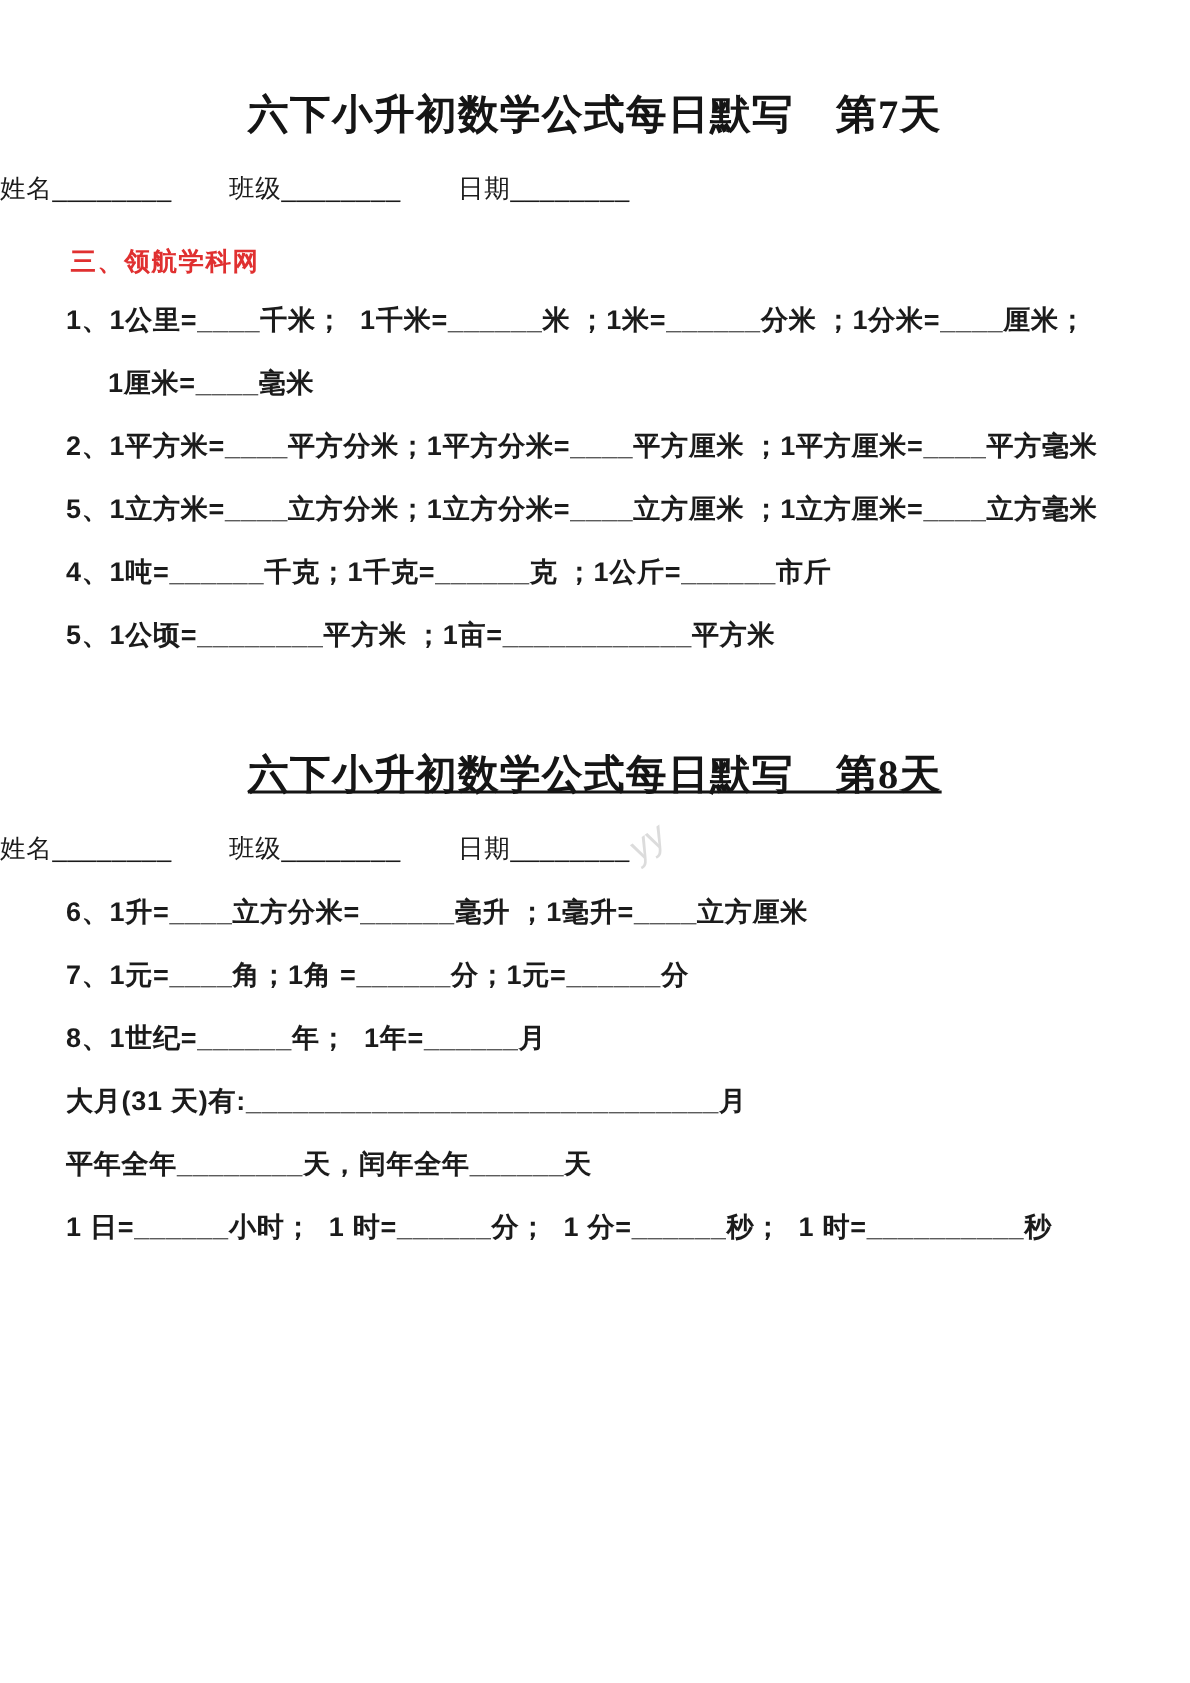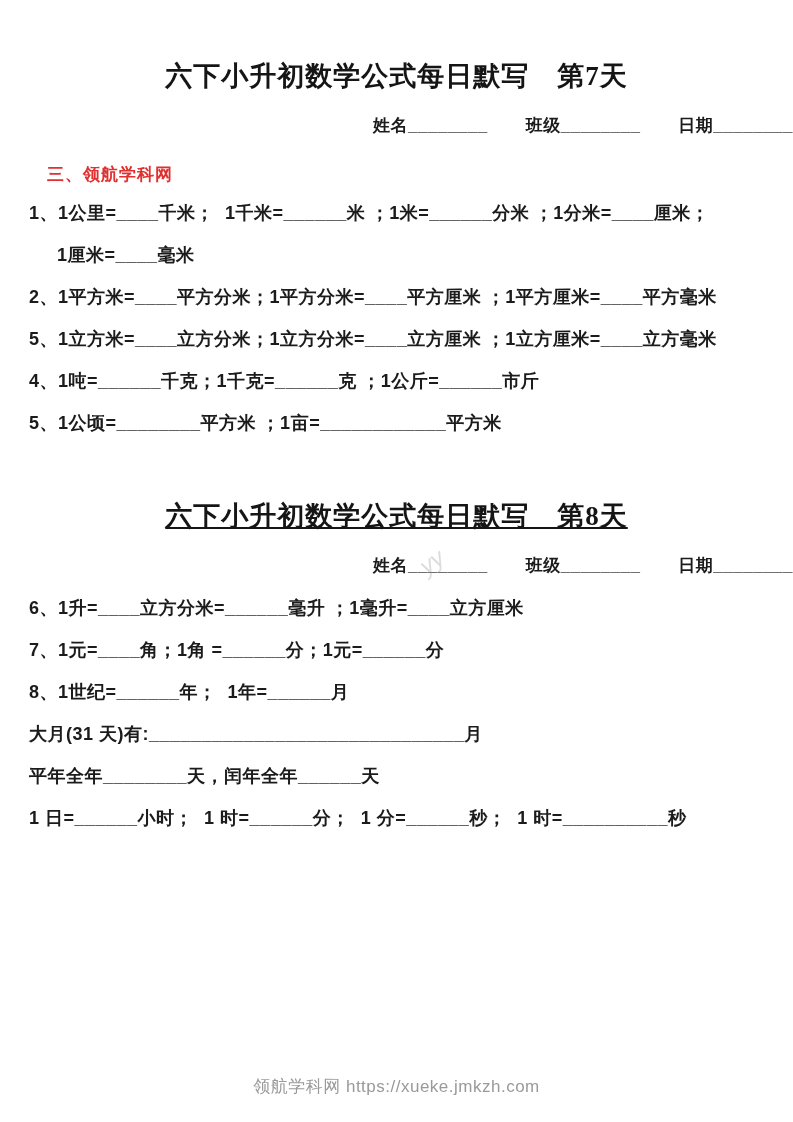--- a/index.html
+++ b/index.html
@@ -21,38 +21,38 @@
     text-align: center;
     color: #151515;
     letter-spacing: 1px;
     margin: 0;
   }
   .day7 .doc-title { padding-top: 58px; }
   .day8 .doc-title { padding-top: 54px; text-decoration: underline; }
 
   .fields-row {
     display: flex;
-    justify-content: flex-end;
+    justify-content: flex-start;
     gap: 38px;
     margin-top: 20px;
     font-size: 17px;
-    font-weight: 700;
+    font-weight: 400;
     color: #1b1b1b;
     letter-spacing: 0.5px;
   }
 
   .section-heading {
     color: #e03030;
     font-weight: 700;
     font-size: 17px;
     margin: 26px 0 0 47px;
     letter-spacing: 1px;
   }
 
-  .lines { margin-top: 6px; padding-left: 29px; padding-right: 6px; }
+  .lines { margin-top: 6px; padding-left: 44px; padding-right: 6px; }
   .day8 .lines { margin-top: 10px; }
   .line {
     font-size: 18px;
     font-weight: 700;
     line-height: 42px;
     margin: 0;
     color: #1b1b1b;
     letter-spacing: 0.5px;
     white-space: pre;
   }
@@ -121,15 +121,14 @@
       <p class="line">7、1元=____角；1角 =______分；1元=______分</p>
       <p class="line">8、1世纪=______年；  1年=______月</p>
       <p class="line">大月(31 天)有:______________________________月</p>
       <p class="line">平年全年________天，闰年全年______天</p>
       <p class="line">1 日=______小时；  1 时=______分；  1 分=______秒；  1 时=__________秒</p>
     </div>
   </section>
 
   <div class="watermark">yy</div>
 
-  <div class="footer">领航学科网 https://xueke.jmkzh.com</div>
 
 </div>
 
 </body></html>

